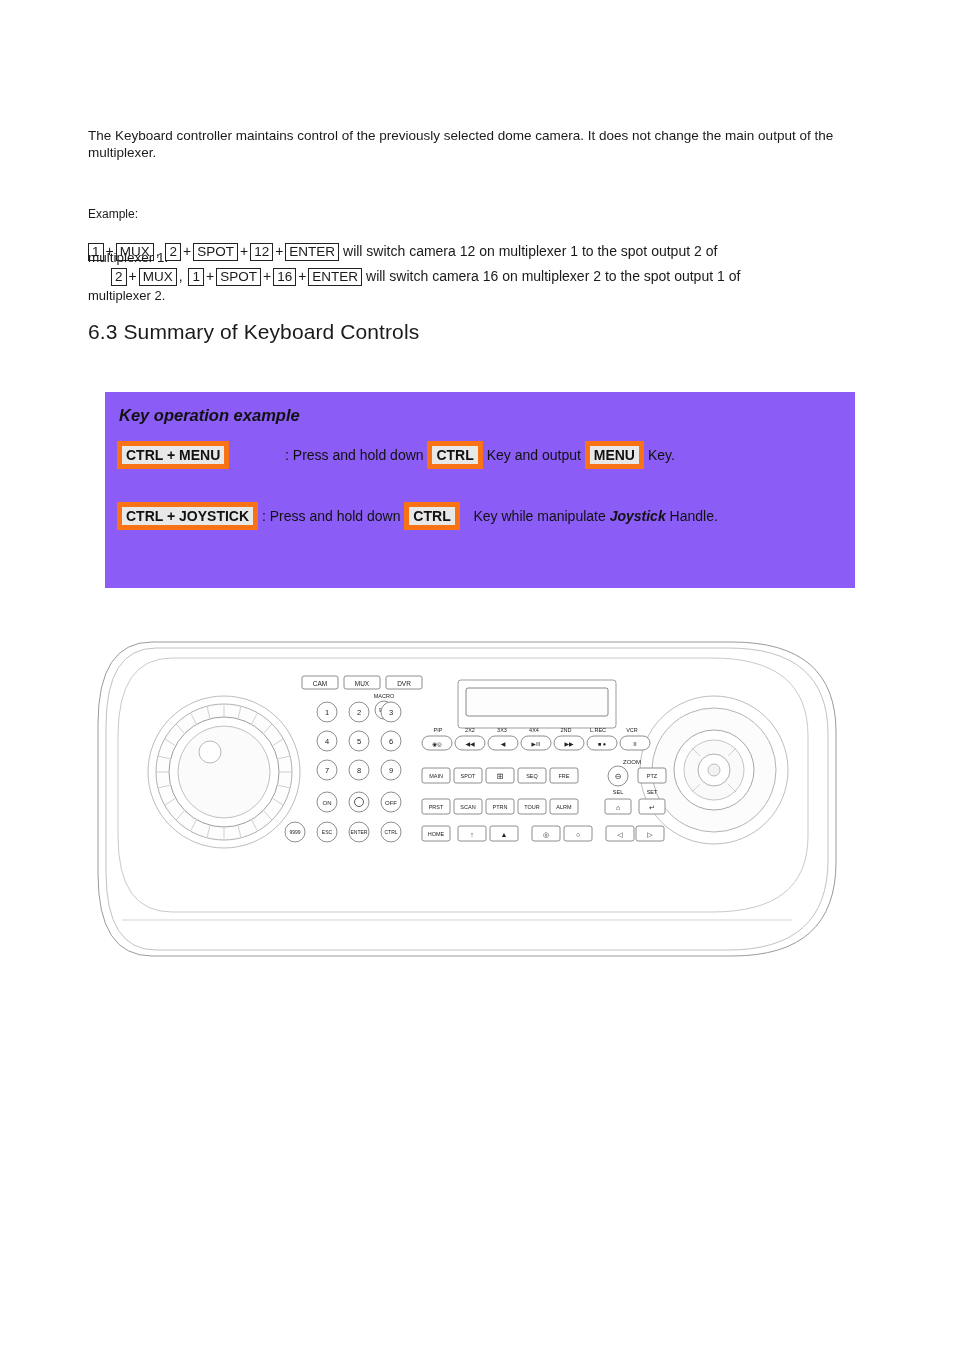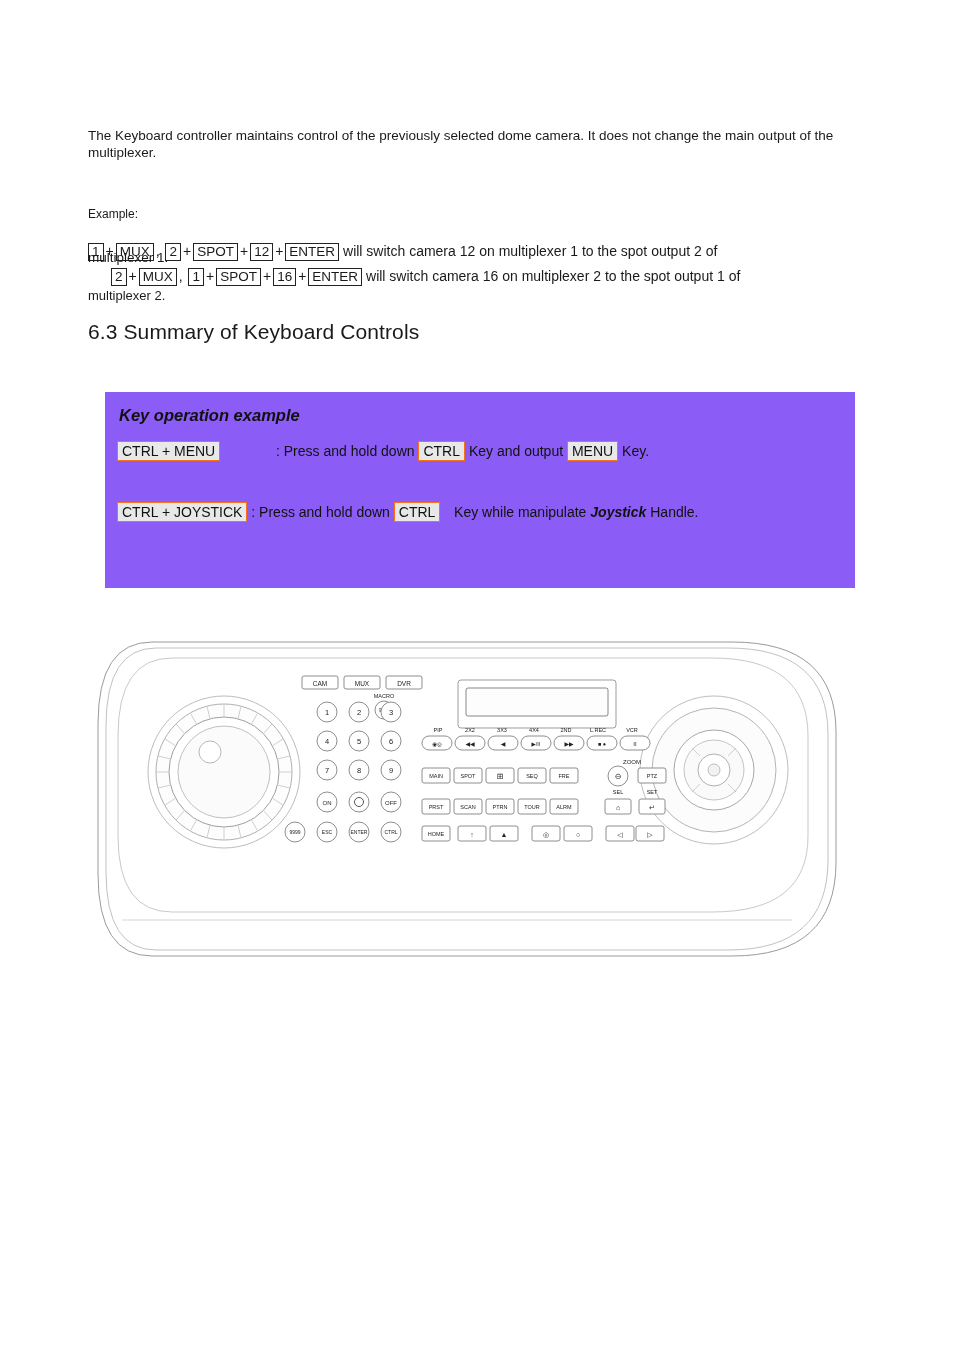--- a/index.html
+++ b/index.html
@@ -92,24 +92,24 @@
     width: 730px;
     font-size: 14px;
     color: #111;
     white-space: nowrap;
   }
   .krow1 { top: 49px; }
   .krow2 { top: 79px; }
   .krow3 { top: 110px; }
   .krow4 { top: 140px; }
   .kb {
-    border: 1px solid #f97316;
+    border: 5px solid #f97316;
     background: #e8e8e8;
     padding: 1px 4px;
-    font-weight: normal;
+    font-weight: bold;
     display: inline-block;
     font-size: 14px;
   }
   .kb.tight { padding: 1px 3px; }
   .bolditalic { font-weight: bold; font-style: italic; }
 
   
   .device {
     position: absolute;
     left: 92px;

